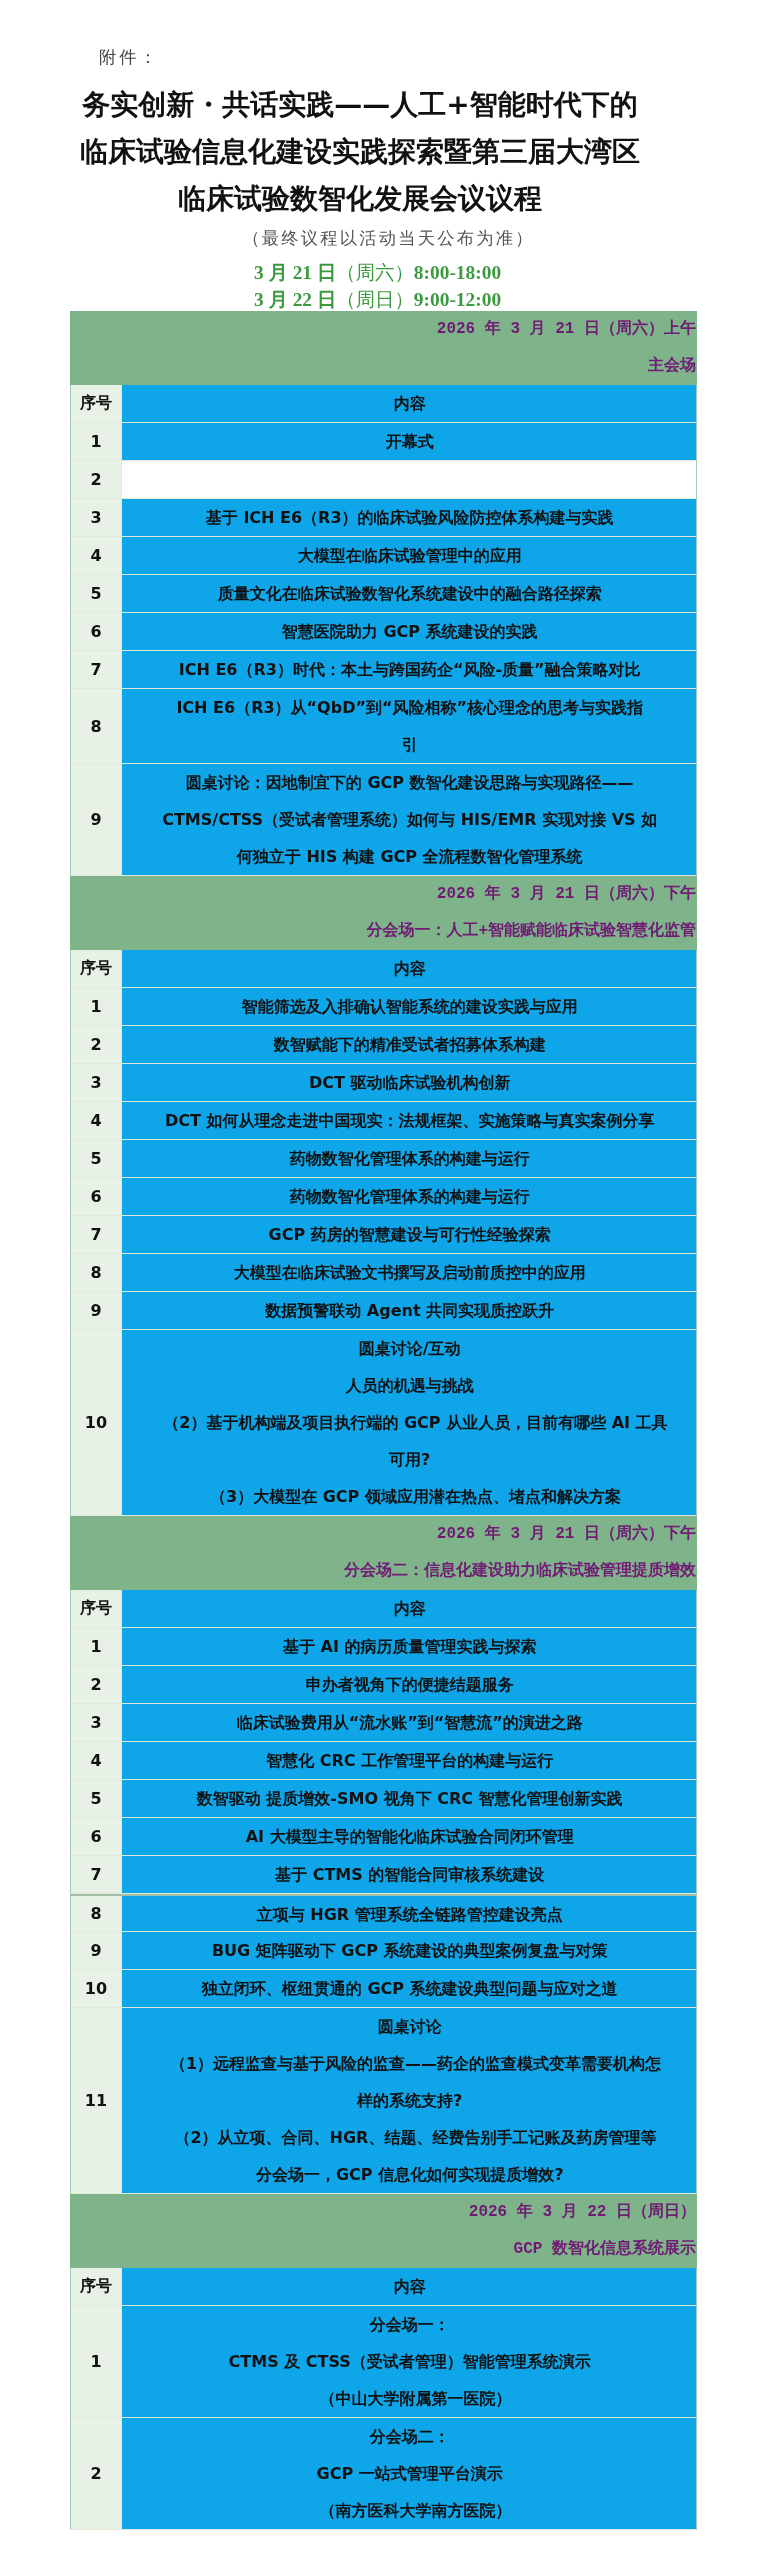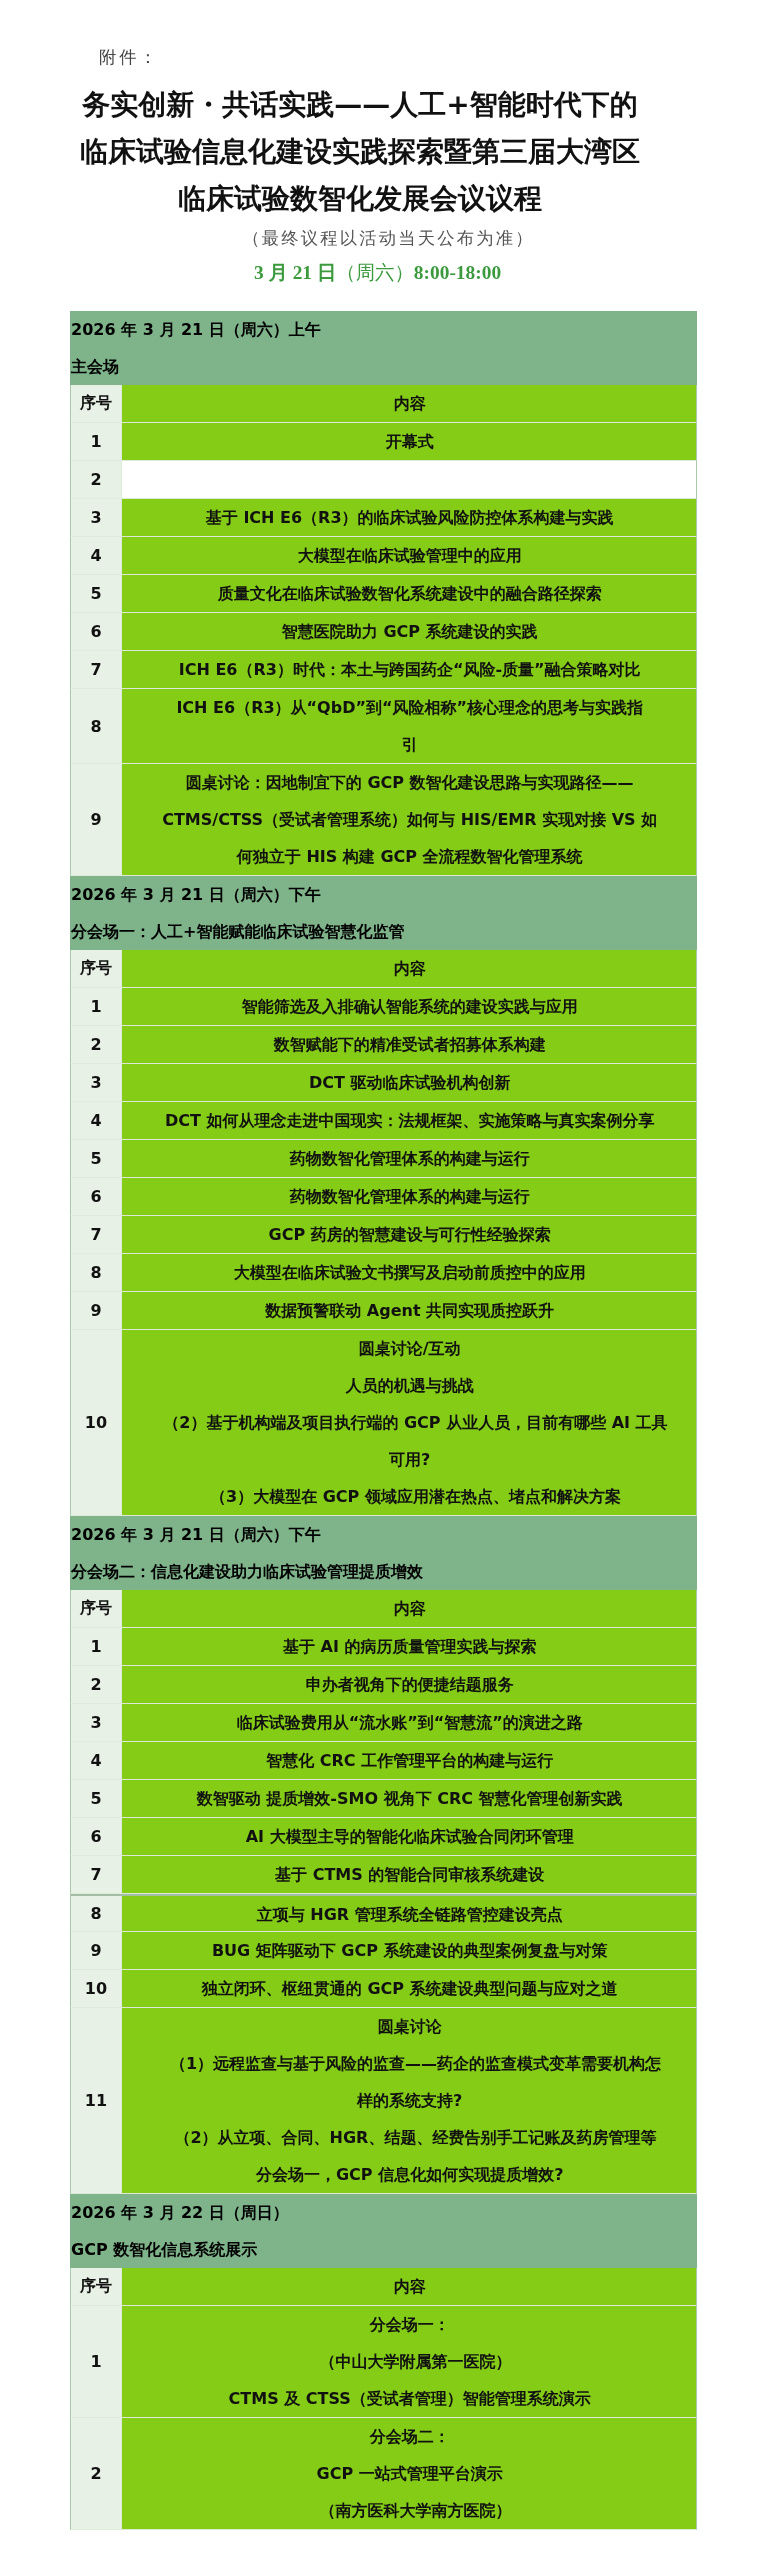--- a/index.html
+++ b/index.html
@@ -52,27 +52,28 @@
   }
   .dates .thin { font-weight: normal; }
 
   .agenda {
     position: absolute;
     left: 70px; top: 311px;
     width: 627px;
   }
   .section-head {
     background: #7fb48b;
-    color: #000000;
-    text-align: left;
+    color: #701a75;
+    text-align: right;
     font-weight: bold;
     font-size: 16px;
     line-height: 37px;
     border-left: 0.7px solid #7fb48b;
     border-right: 0.7px solid #7fb48b;
+    font-family: Liberation Mono, monospace;
   }
   .section-head div { height: 37px; }
   .row {
     display: flex;
     border-left: 1.4px solid #a9c9ad;
     border-right: 1.4px solid #a9c9ad;
     border-bottom: 1.4px solid #dfe9d9;
     font-weight: bold;
     font-size: 16px;
   }
@@ -82,21 +83,21 @@
     flex: 0 0 51px;
     background: #e8f1e6;
     display: flex;
     align-items: center;
     justify-content: center;
     border-right: 1.4px solid #dfe9d9;
     color: #111;
   }
   .content {
     flex: 1;
-    background: #84cc16;
+    background: #0ea5e9;
     padding: 0 5.8px 0 7.2px;
     line-height: 37px;
     color: #111;
     white-space: nowrap;
   }
   .content .line { white-space: nowrap; text-align: center; }
   .content .indent { padding-left: 11.5px; }
   .row.hdr .content { text-align: center; }
   .row.single { height: 38px; }
   .row.single .content { line-height: 37px; }
@@ -111,20 +112,23 @@
   <div>临床试验信息化建设实践探索暨第三届大湾区</div>
   <div>临床试验数智化发展会议议程</div>
 </div>
 
 <div class="note">（最终议程以活动当天公布为准）</div>
 
 <div class="dates">
   <div>
     <span>3 月 21 日</span><span class="thin">（周六）</span><span>8:00-18:00</span>
   </div>
+  <div>
+    <span>3 月 22 日</span><span class="thin">（周日）</span><span>9:00-12:00</span>
+  </div>
 </div>
 
 <div class="agenda" id="agenda">
     <div class="section-head">
       <div>2026 年 3 月 21 日（周六）上午</div>
       <div>主会场</div>
     </div>
     <div class="row hdr single">
       <div class="num">序号</div>
       <div class="content">内容</div>
@@ -338,22 +342,22 @@
       <div>GCP 数智化信息系统展示</div>
     </div>
     <div class="row hdr single">
       <div class="num">序号</div>
       <div class="content">内容</div>
     </div>
     <div class="row">
       <div class="num">1</div>
       <div class="content">
         <div class="line">分会场一：</div>
+        <div class="line">CTMS 及 CTSS（受试者管理）智能管理系统演示</div>
         <div class="line indent">（中山大学附属第一医院）</div>
-        <div class="line">CTMS 及 CTSS（受试者管理）智能管理系统演示</div>
       </div>
     </div>
     <div class="row">
       <div class="num">2</div>
       <div class="content">
         <div class="line">分会场二：</div>
         <div class="line">GCP 一站式管理平台演示</div>
         <div class="line indent">（南方医科大学南方医院）</div>
       </div>
     </div>

